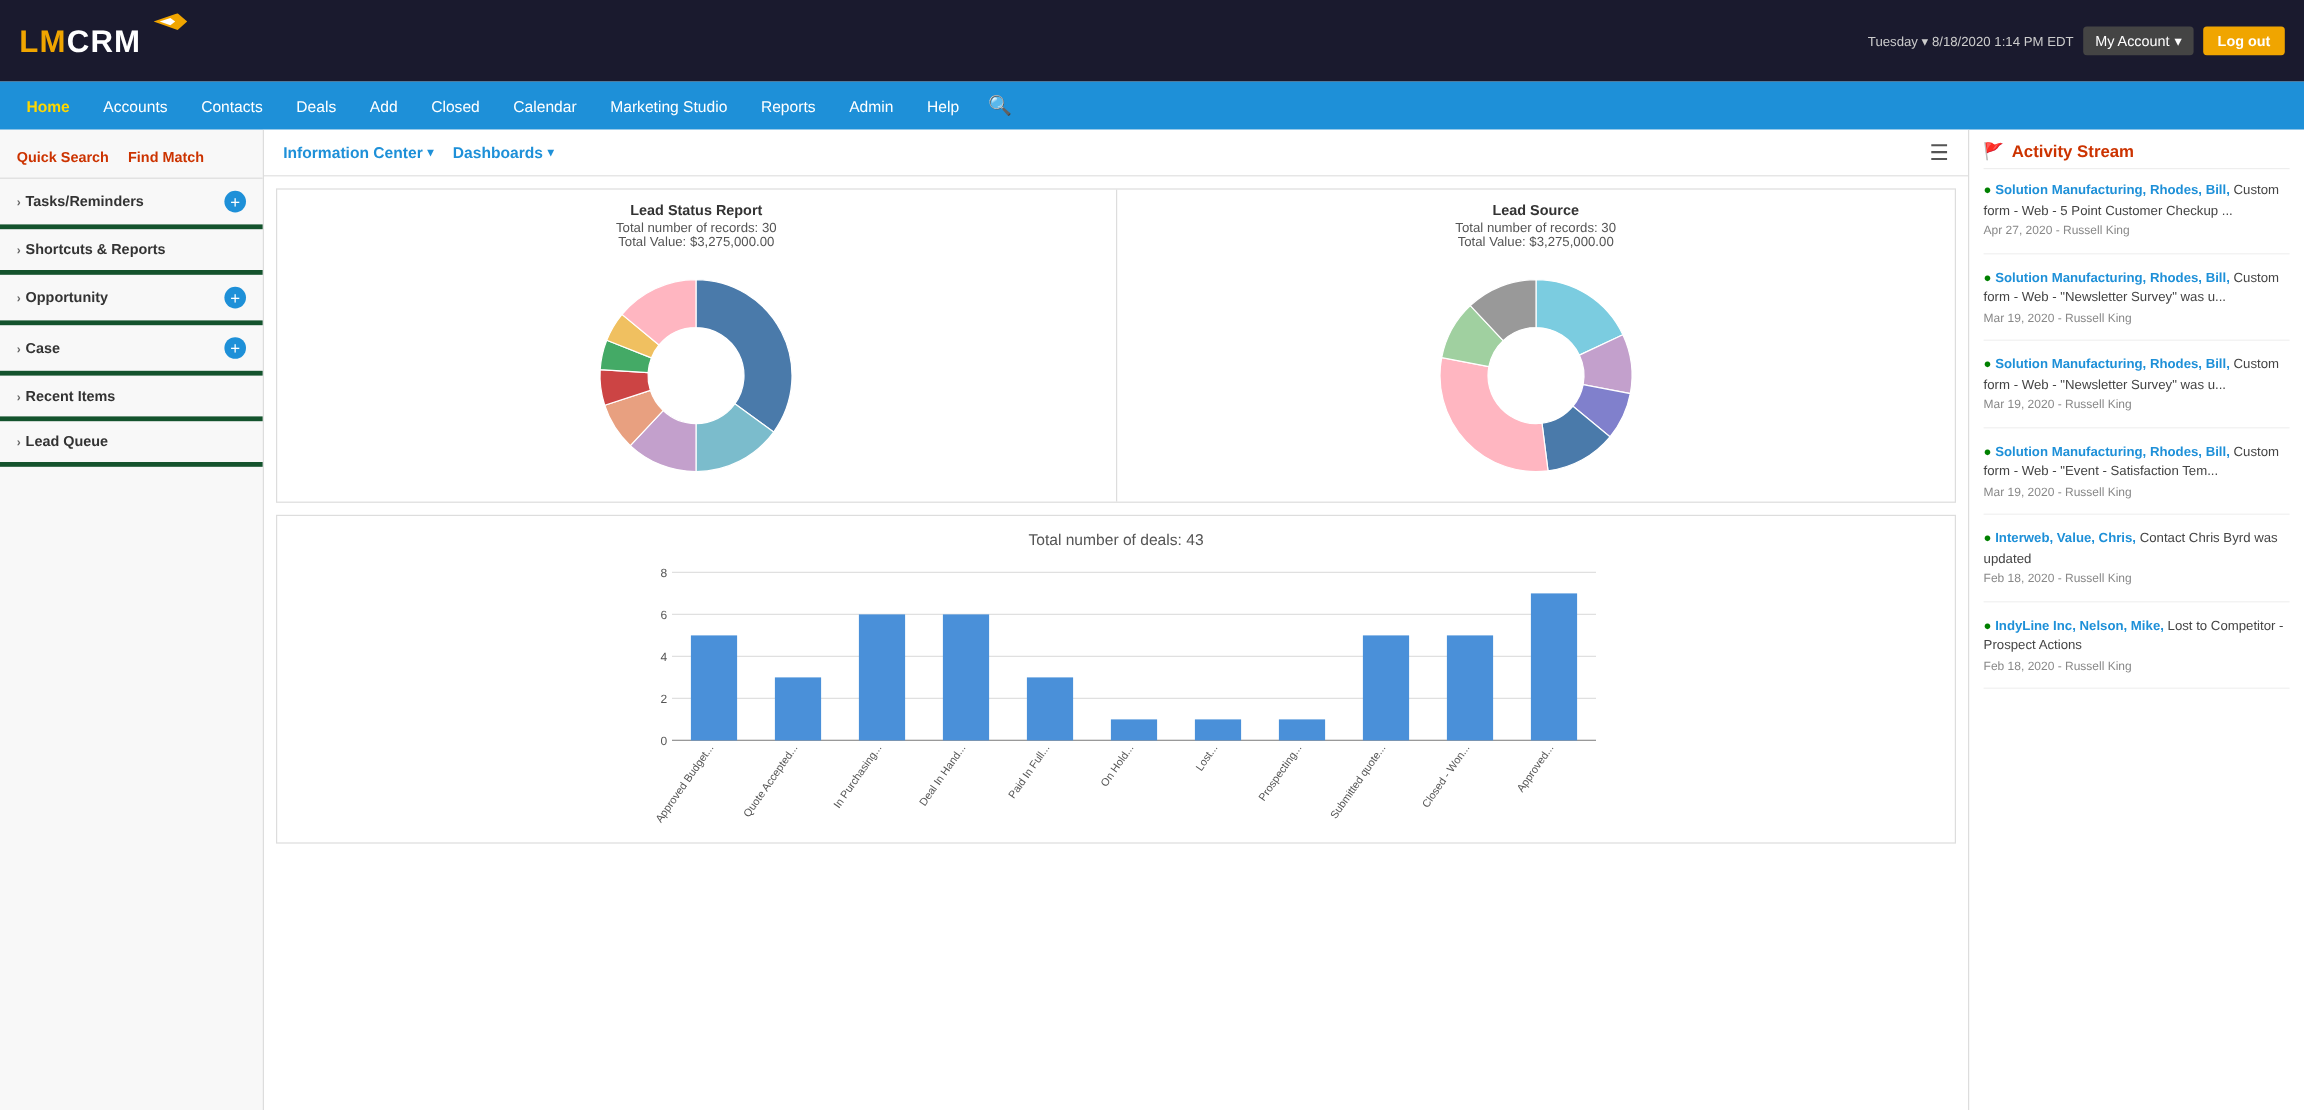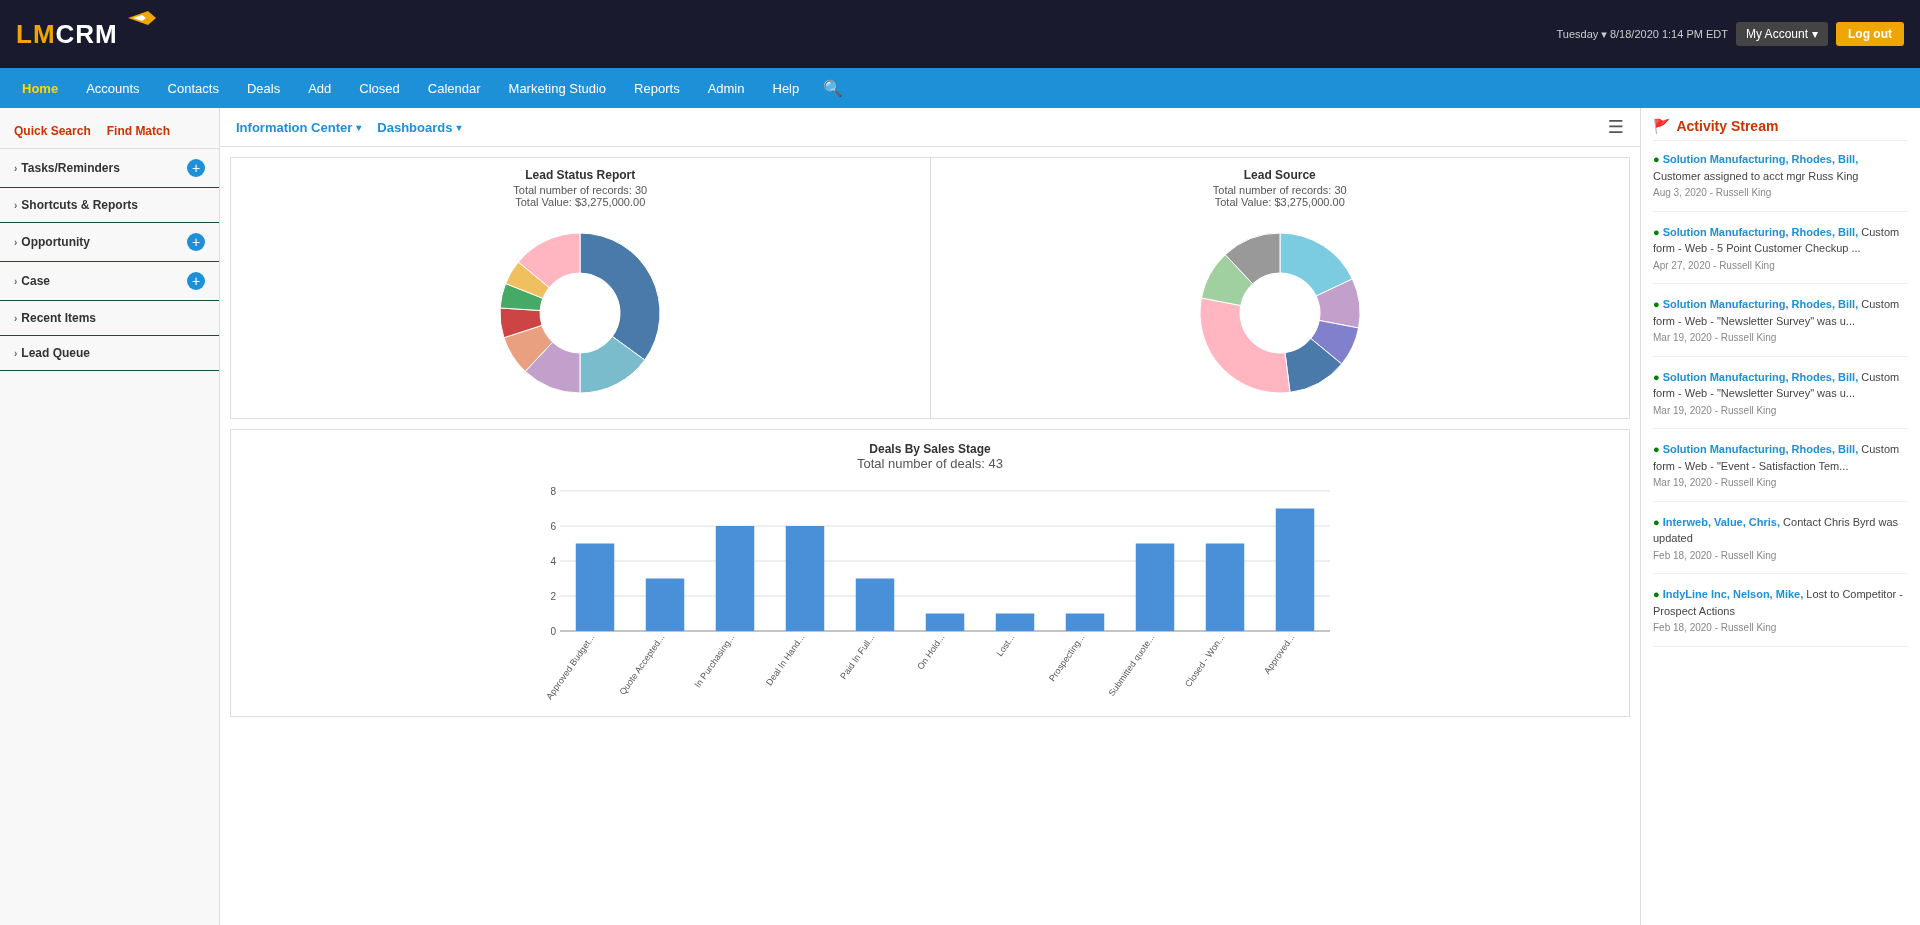--- a/index.html
+++ b/index.html
@@ -109,21 +109,21 @@
       border-bottom: 1px solid #ddd;
     }
     .sidebar-link {
       color: #cc3300;
       font-size: 12px;
       font-weight: bold;
       cursor: pointer;
       text-decoration: none;
     }
     .sidebar-section {
-      border-bottom: 1px solid #14532d;
+      border-bottom: 4px solid #14532d;
     }
     .sidebar-section-header {
       display: flex;
       align-items: center;
       justify-content: space-between;
       padding: 10px 14px;
       cursor: pointer;
       font-size: 12px;
       font-weight: bold;
       color: #333;
@@ -410,21 +410,20 @@
                 <path d="M 140.82052971103155 130.49695958994758 L 171.64105942206314 155.9939191798952 A 80 80 0 0 1 120.02665868514434 184.36917610515823 L 115.01332934257218 144.6845880525791 A 40 40 0 0 0 140.82052971103155 130.49695958994758 Z" fill="#4a7aaa" stroke="white" stroke-width="1"></path>
                 <path d="M 115.01332934257218 144.6845880525791 L 120.02665868514434 184.36917610515823 A 80 80 0 0 1 31.417019941704908 90.00949483314206 L 70.70850997085245 97.50474741657102 A 40 40 0 0 0 115.01332934257218 144.6845880525791 Z" fill="#ffb6c1" stroke="white" stroke-width="1"></path>
                 <path d="M 70.70850997085245 97.50474741657102 L 31.417019941704908 90.00949483314206 A 80 80 0 0 1 55.23623152570488 46.682509806287094 L 82.61811576285244 75.84125490314355 A 40 40 0 0 0 70.70850997085245 97.50474741657102 Z" fill="#a0d0a0" stroke="white" stroke-width="1"></path>
                 <path d="M 82.61811576285244 75.84125490314355 L 55.23623152570488 46.682509806287094 A 80 80 0 0 1 109.99999999999999 25 L 109.99999999999999 65 A 40 40 0 0 0 82.61811576285244 75.84125490314355 Z" fill="#999999" stroke="white" stroke-width="1"></path>
               </svg>
           </div>
         </div>
       </div>
 
       <div id="bar-chart-panel">
-        <div id="bar-chart-title">Deals By Sales Stage</div>
         <div id="bar-chart-subtitle">Total number of deals: 43</div>
         <div id="bar-chart-svg-container">
           <svg id="bar-chart-svg" width="820" height="220" viewBox="0 0 820 220">
           <text x="36" y="154" text-anchor="end" font-size="10" fill="#555">0</text>
               <line x1="40" x2="810" y1="150" y2="150" stroke="#e0e0e0" stroke-width="1"></line>
               <text x="36" y="119" text-anchor="end" font-size="10" fill="#555">2</text>
               <line x1="40" x2="810" y1="115" y2="115" stroke="#e0e0e0" stroke-width="1"></line>
               <text x="36" y="84" text-anchor="end" font-size="10" fill="#555">4</text>
               <line x1="40" x2="810" y1="80" y2="80" stroke="#e0e0e0" stroke-width="1"></line>
               <text x="36" y="49" text-anchor="end" font-size="10" fill="#555">6</text>
@@ -460,21 +459,20 @@
 
     </div>
   </div>
 
   <div id="activity-panel">
     <div id="activity-title">
       <span class="flag-icon">🚩</span>
       <span>Activity Stream</span>
     </div>
     <div id="activity-list">
-    <div class="activity-item"><span class="activity-dot">●</span><a class="activity-link">Solution Manufacturing, Rhodes, Bill,</a> <span class="activity-desc">Customer assigned to acct mgr Russ King</span><br><span class="activity-meta">Aug 3, 2020 - Russell King</span></div>
         <div class="activity-item"><span class="activity-dot">●</span><a class="activity-link">Solution Manufacturing, Rhodes, Bill,</a> <span class="activity-desc">Custom form - Web - 5 Point Customer Checkup ...</span><br><span class="activity-meta">Apr 27, 2020 - Russell King</span></div>
         <div class="activity-item"><span class="activity-dot">●</span><a class="activity-link">Solution Manufacturing, Rhodes, Bill,</a> <span class="activity-desc">Custom form - Web - "Newsletter Survey" was u...</span><br><span class="activity-meta">Mar 19, 2020 - Russell King</span></div>
         <div class="activity-item"><span class="activity-dot">●</span><a class="activity-link">Solution Manufacturing, Rhodes, Bill,</a> <span class="activity-desc">Custom form - Web - "Newsletter Survey" was u...</span><br><span class="activity-meta">Mar 19, 2020 - Russell King</span></div>
         <div class="activity-item"><span class="activity-dot">●</span><a class="activity-link">Solution Manufacturing, Rhodes, Bill,</a> <span class="activity-desc">Custom form - Web - "Event - Satisfaction Tem...</span><br><span class="activity-meta">Mar 19, 2020 - Russell King</span></div>
         <div class="activity-item"><span class="activity-dot">●</span><a class="activity-link">Interweb, Value, Chris,</a> <span class="activity-desc">Contact Chris Byrd was updated</span><br><span class="activity-meta">Feb 18, 2020 - Russell King</span></div>
         <div class="activity-item"><span class="activity-dot">●</span><a class="activity-link">IndyLine Inc, Nelson, Mike,</a> <span class="activity-desc">Lost to Competitor - Prospect Actions</span><br><span class="activity-meta">Feb 18, 2020 - Russell King</span></div>
       </div>
   </div>
 
 </div>

